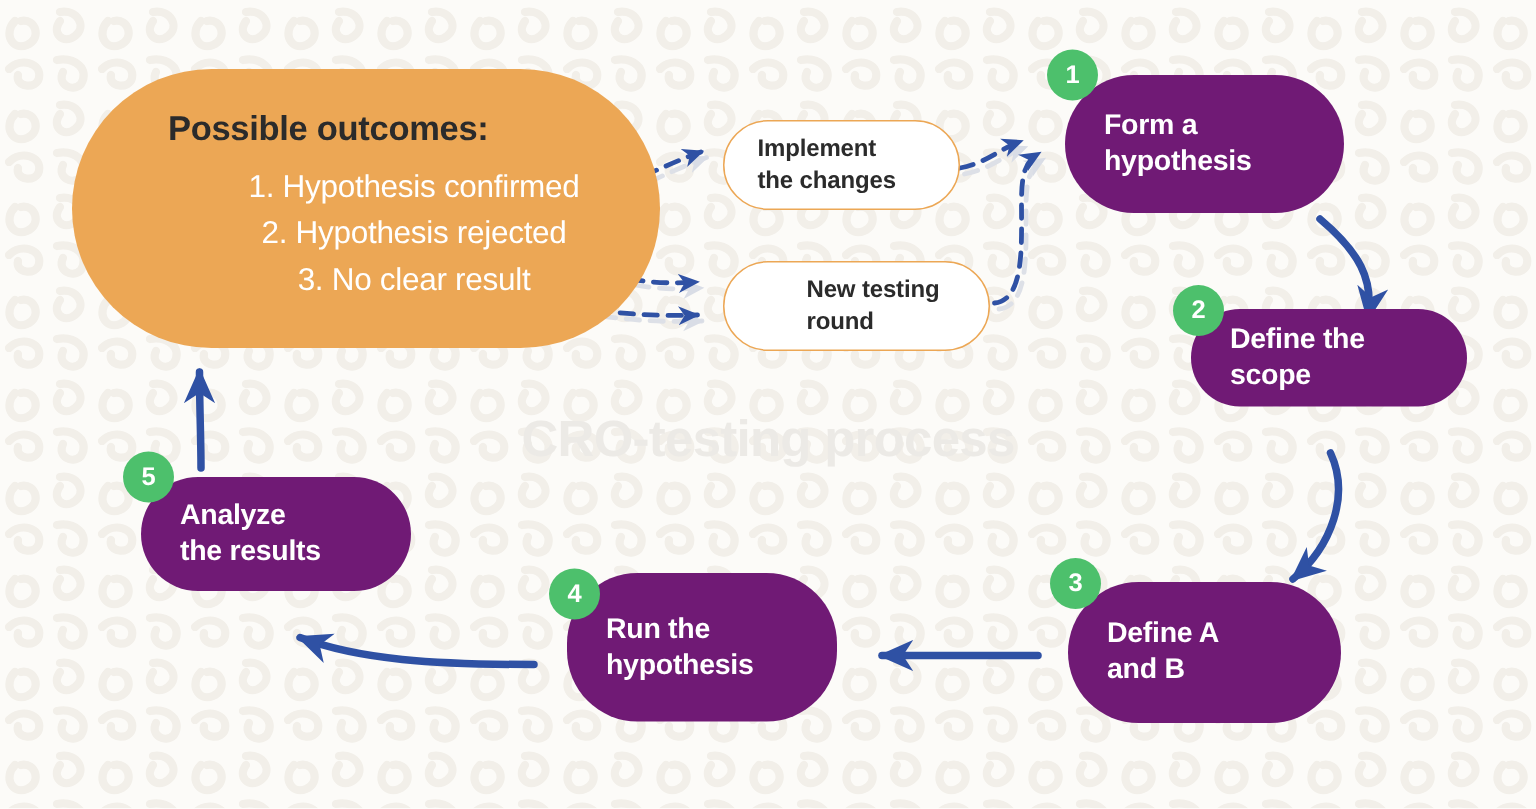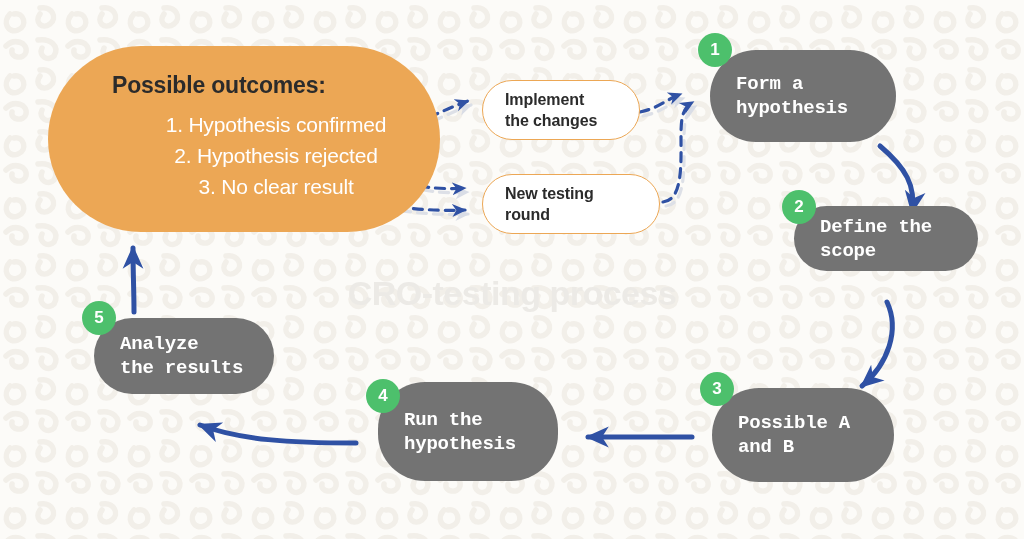--- a/index.html
+++ b/index.html
@@ -94,37 +94,36 @@
     display: flex;
     align-items: center;
     padding-left: 22px;
     font-size: 16px;
     font-weight: bold;
     color: #2b2b2b;
     line-height: 21px;
     letter-spacing: -0.1px;
   }
   #wbox-implement { left: 482px; top: 80px;  width: 158px; height: 60px; }
-  #wbox-newround  { left: 482px; top: 174px; width: 178px; height: 60px; }
+  #wbox-newround  { left: 482px; top: 174px; width: 178px; height: 60px; justify-content: center; }
 
   
   .node {
     position: absolute;
     z-index: 3;
-    background: #737373;
+    background: #701a75;
     box-sizing: border-box;
     display: flex;
     align-items: center;
     color: #ffffff;
     font-size: 19px;
     font-weight: bold;
     line-height: 24px;
     letter-spacing: -0.2px;
     padding-left: 26px;
-    font-family: Liberation Mono, monospace;
   }
   #node-1 { left: 710px; top: 50px;  width: 186px; height: 92px;  border-radius: 46px; }
   #node-2 { left: 794px; top: 206px; width: 184px; height: 65px;  border-radius: 46px; }
   #node-3 { left: 712px; top: 388px; width: 182px; height: 94px;  border-radius: 47px; }
   #node-4 { left: 378px; top: 382px; width: 180px; height: 99px;  border-radius: 47px; }
   #node-5 { left: 94px;  top: 318px; width: 180px; height: 76px;  border-radius: 46px; }
 
   
   .badge {
     position: absolute;
@@ -236,21 +235,21 @@
     </div>
   </div>
   <div class="node" id="node-2">
     <div>
       <span>Define the</span><br>
       <span>scope</span>
     </div>
   </div>
   <div class="node" id="node-3">
     <div>
-      <span>Possible A</span><br>
+      <span>Define A</span><br>
       <span>and B</span>
     </div>
   </div>
   <div class="node" id="node-4">
     <div>
       <span>Run the</span><br>
       <span>hypothesis</span>
     </div>
   </div>
   <div class="node" id="node-5">

